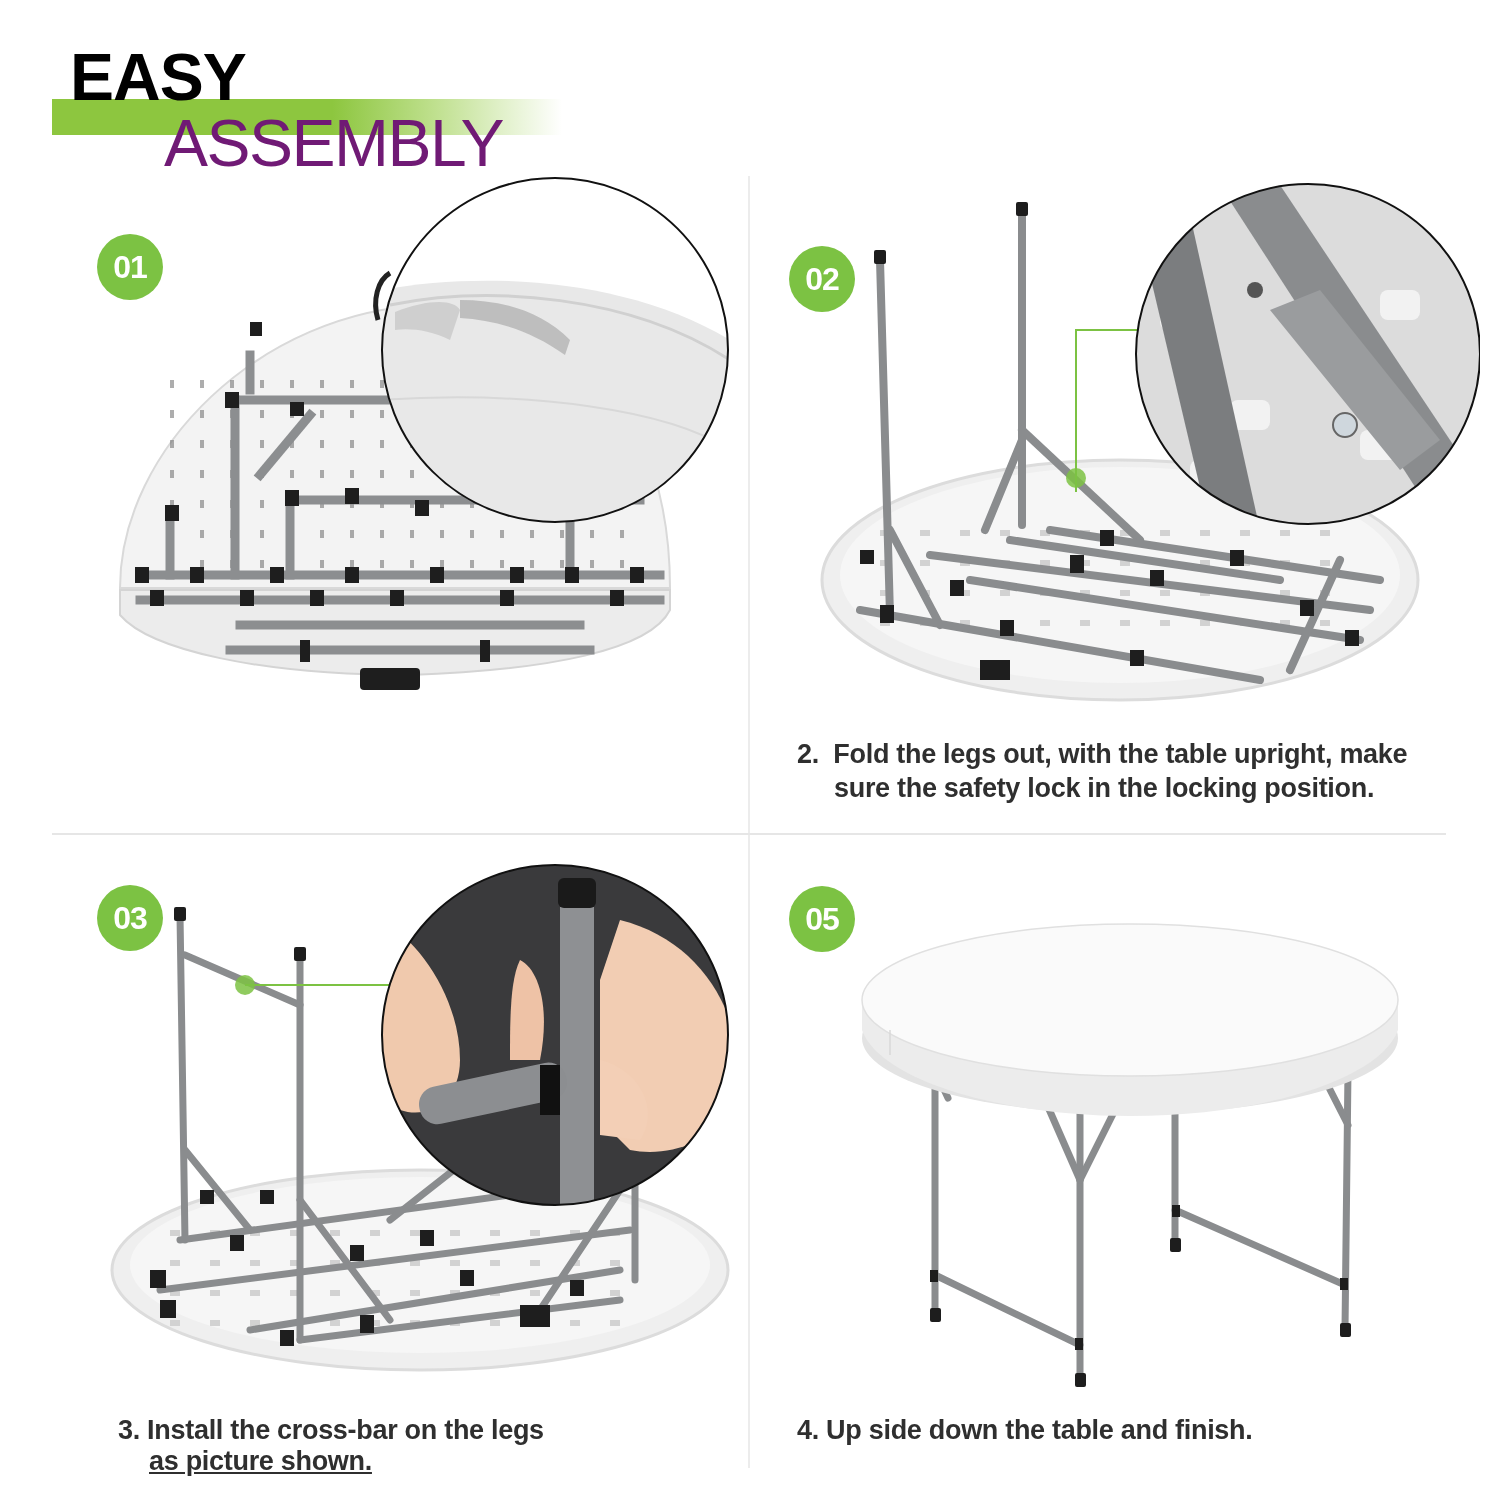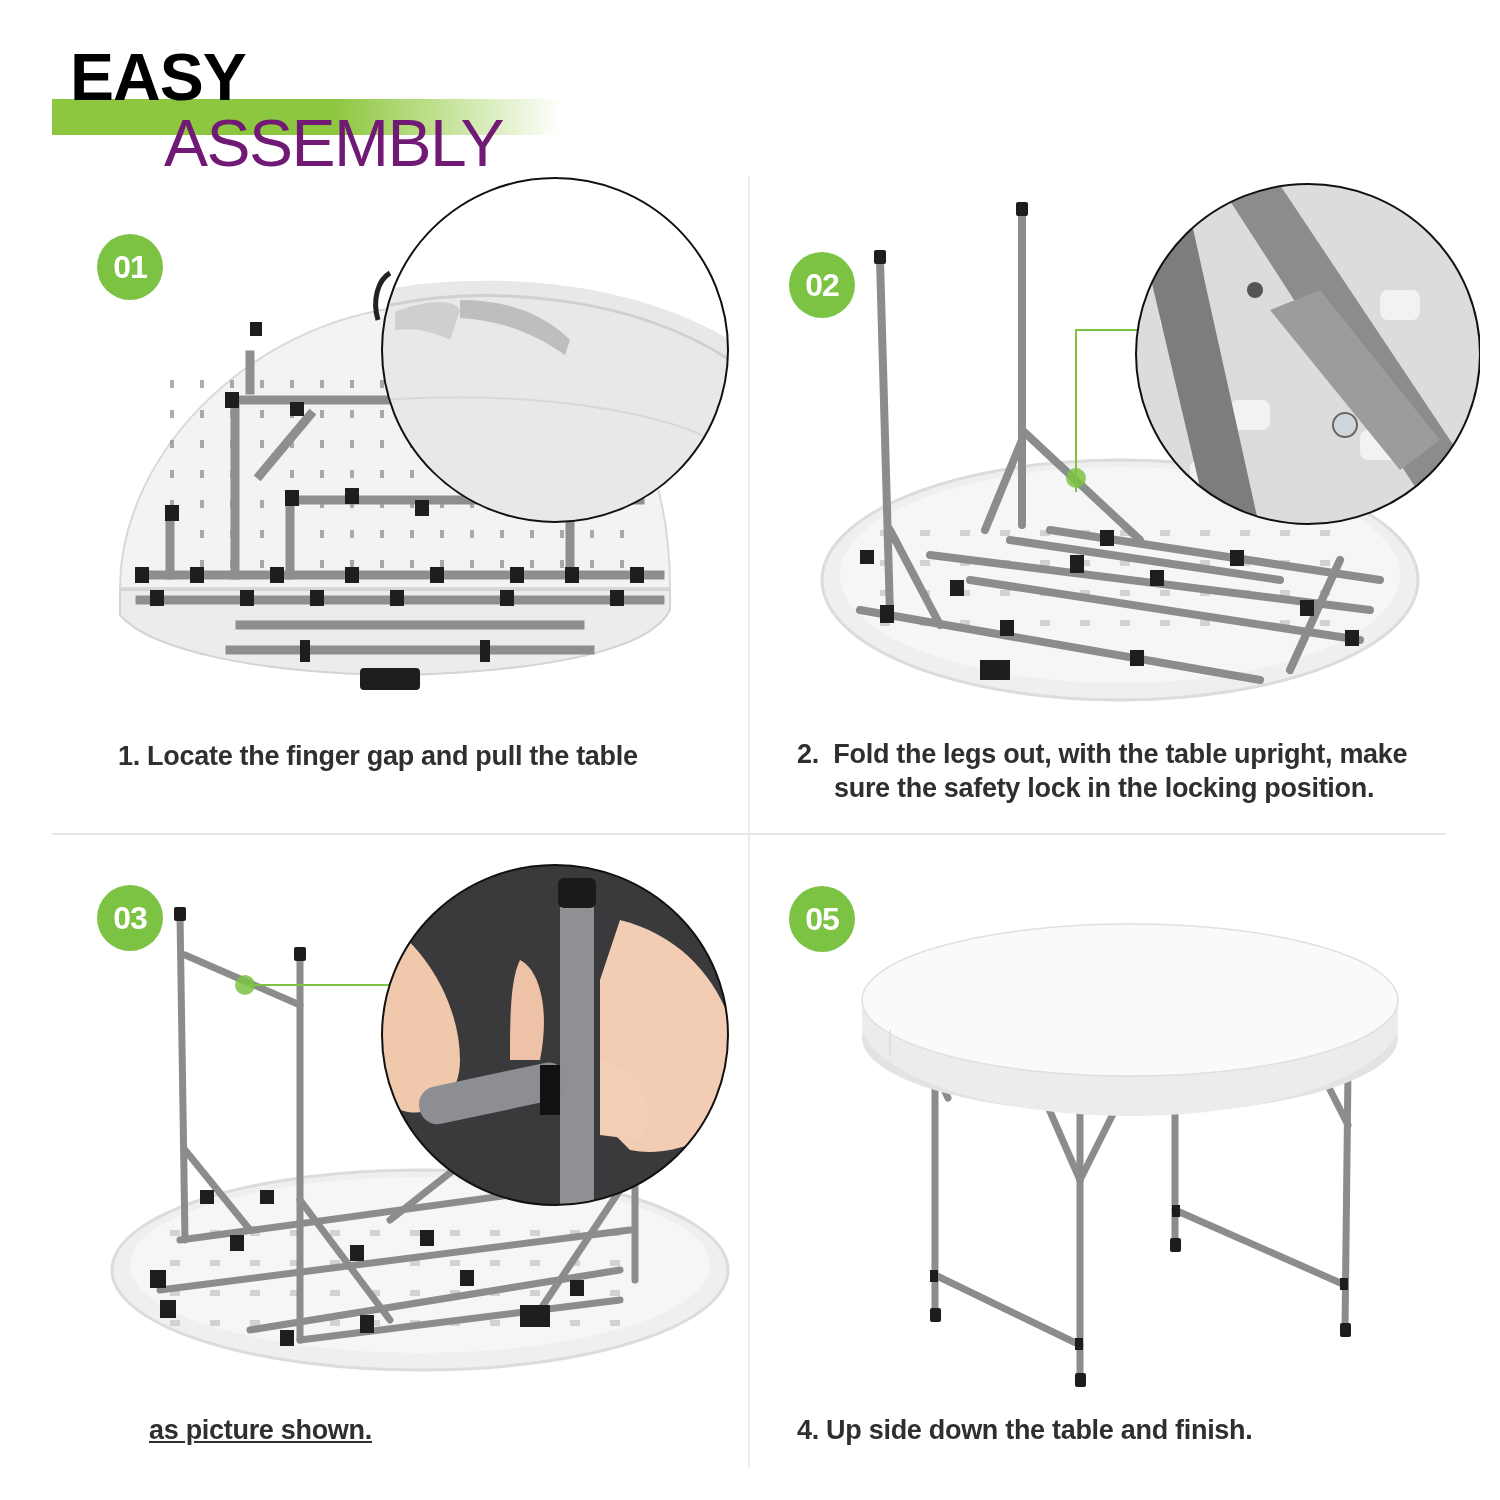--- a/index.html
+++ b/index.html
@@ -142,24 +142,23 @@
         <path d="M270,230 C420,220 560,240 620,280" fill="none" stroke="#d8d8d8" stroke-width="2"></path>
       </g>
       <ellipse cx="445" cy="180" rx="173" ry="172" fill="none" stroke="#111" stroke-width="2"></ellipse>
     </g>
 
     <path d="M268,150 C262,130 268,110 280,103" stroke="#222" stroke-width="5" fill="none"></path>
   </svg>
 </div>
 
 <div class="caption" style="left:118px; top:741px;">
-  <span>1. Locate the finger gap and pull the table</span>
-</div>
-
-<div class="badge" style="left:789px; top:252px;">02</div>
+</div>
+
+<div class="badge" style="left:789px; top:246px;">02</div>
 
 <div class="illus" style="left:800px; top:170px; width:680px; height:540px;">
   <svg width="680" height="540" viewBox="0 0 680 540">
 
     <ellipse cx="320" cy="410" rx="298" ry="120" fill="#efefef" stroke="#dcdcdc" stroke-width="3"></ellipse>
     <ellipse cx="320" cy="405" rx="280" ry="108" fill="#f6f6f6"></ellipse>
     <g fill="#d2d2d2">
       <g id="g2row">
         <rect x="80" y="360" width="10" height="6"></rect>
           <rect x="120" y="360" width="10" height="6"></rect>
@@ -324,20 +323,21 @@
         <rect x="318" y="215" width="150" height="38" rx="18" fill="#8c8e91" transform="rotate(-12 390 234)"></rect>
         <rect x="440" y="205" width="20" height="50" fill="#111"></rect>
         <path d="M500,200 C540,210 560,250 540,280 L500,275 Z" fill="#f3cfb6"></path>
       </g>
       <ellipse cx="455" cy="175" rx="173" ry="170" fill="none" stroke="#111" stroke-width="2"></ellipse>
     </g>
   </svg>
 </div>
 
 <div class="caption" style="left:118px; top:1415px;">
+  <span>3. Install the cross-bar on the legs</span>
   <span class="line2" style="padding-left:31px;text-decoration:underline;">as picture shown.</span>
 </div>
 
 <div class="badge" style="left:789px; top:886px;">05</div>
 
 <div class="illus" style="left:840px; top:920px; width:580px; height:470px;">
   <svg width="580" height="470" viewBox="0 0 580 470">
 
     <g stroke="#8a8c8e" stroke-width="7" fill="none" stroke-linecap="round">
       <line x1="95" y1="145" x2="95" y2="395"></line>

